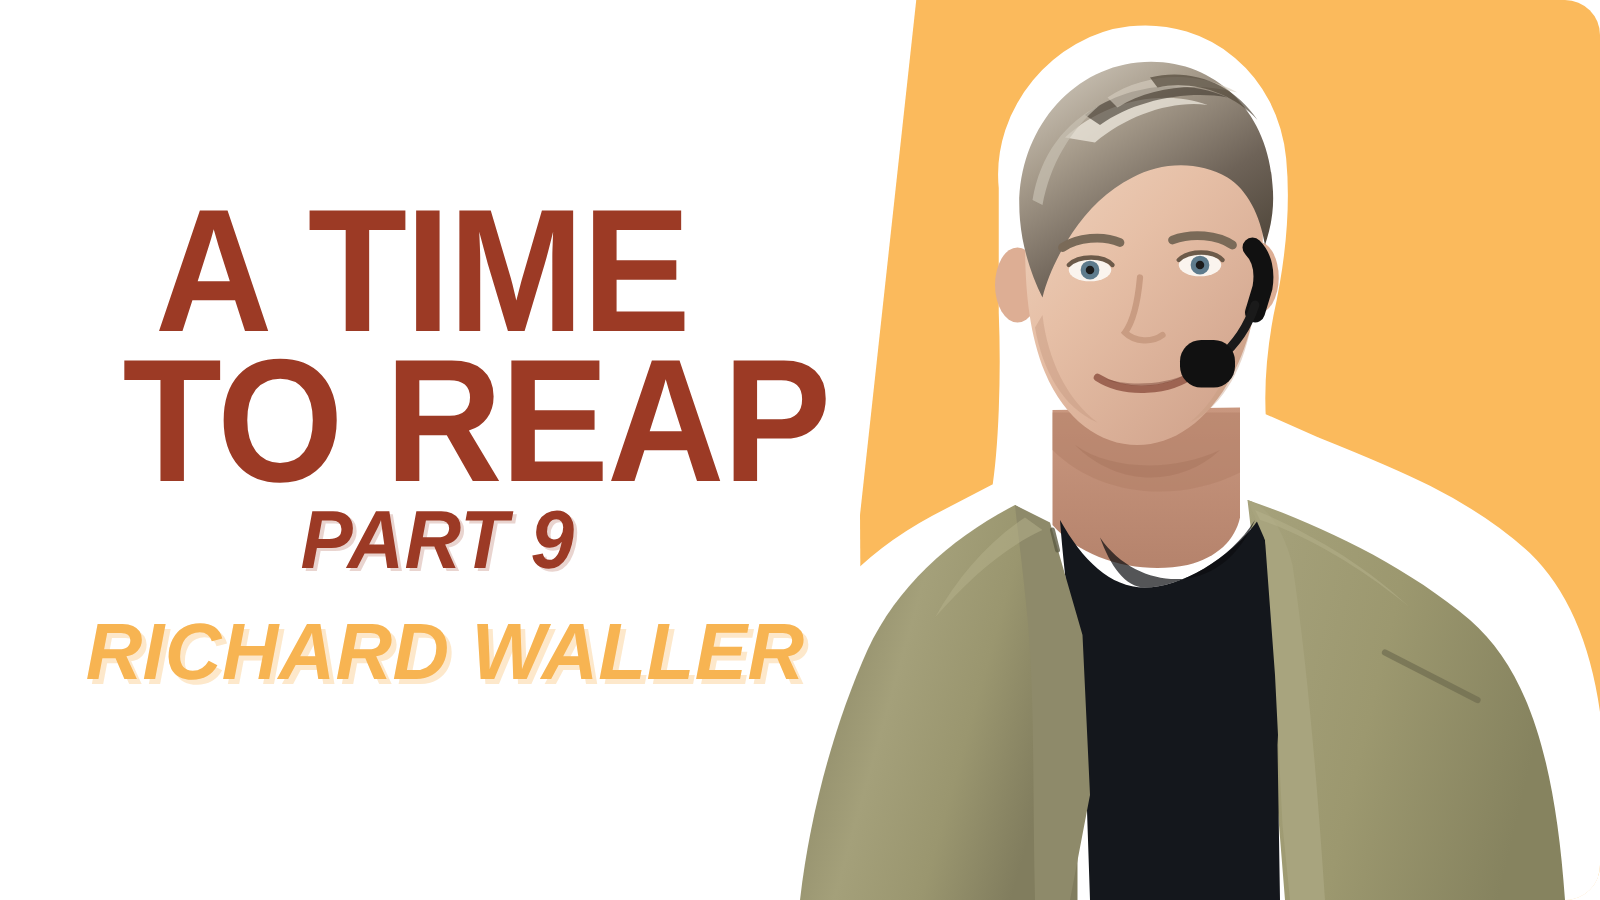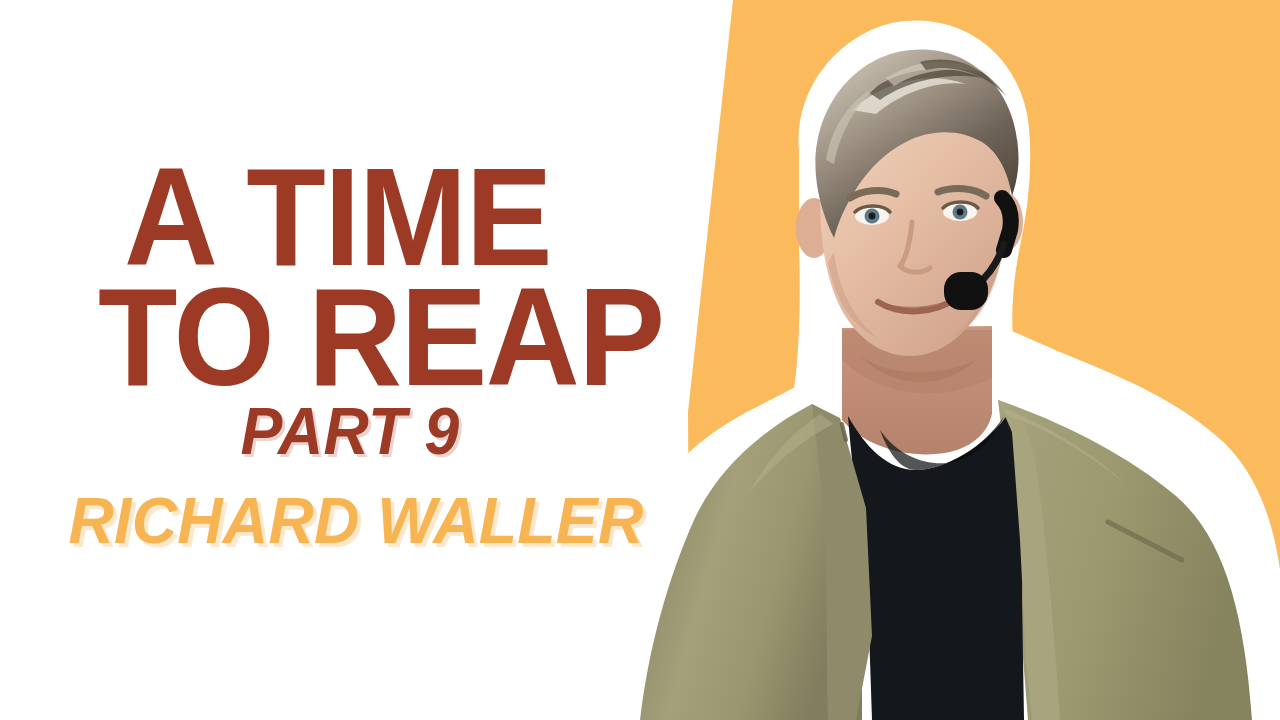--- a/index.html
+++ b/index.html
@@ -93,21 +93,21 @@
   .presenter {
     position:absolute;
     left:0; top:0;
     width:1280px; height:720px;
     z-index:2;
   }
 </style>
 </head>
 <body>
 
-<div id="thumbnail" style="background: rgb(255, 255, 255);">
+<div id="thumbnail" style="background: rgb(255, 255, 255); border-radius: 28px;">
 
   <svg class="accent-wedge" viewBox="0 0 1280 720" preserveAspectRatio="none" aria-hidden="true">
     <polygon id="wedge-shape" points="733,0 1280,0 1280,720 690,720 688,412" fill="#FBBA5C"></polygon>
   </svg>
 
   <svg class="presenter" viewBox="0 0 1280 720" preserveAspectRatio="none" aria-hidden="true">
     <defs>
       <linearGradient id="jacketGrad" x1="0" y1="0" x2="1" y2="0.4">
         <stop offset="0%" stop-color="#73705A"></stop>
         <stop offset="18%" stop-color="#8E8A68"></stop>

